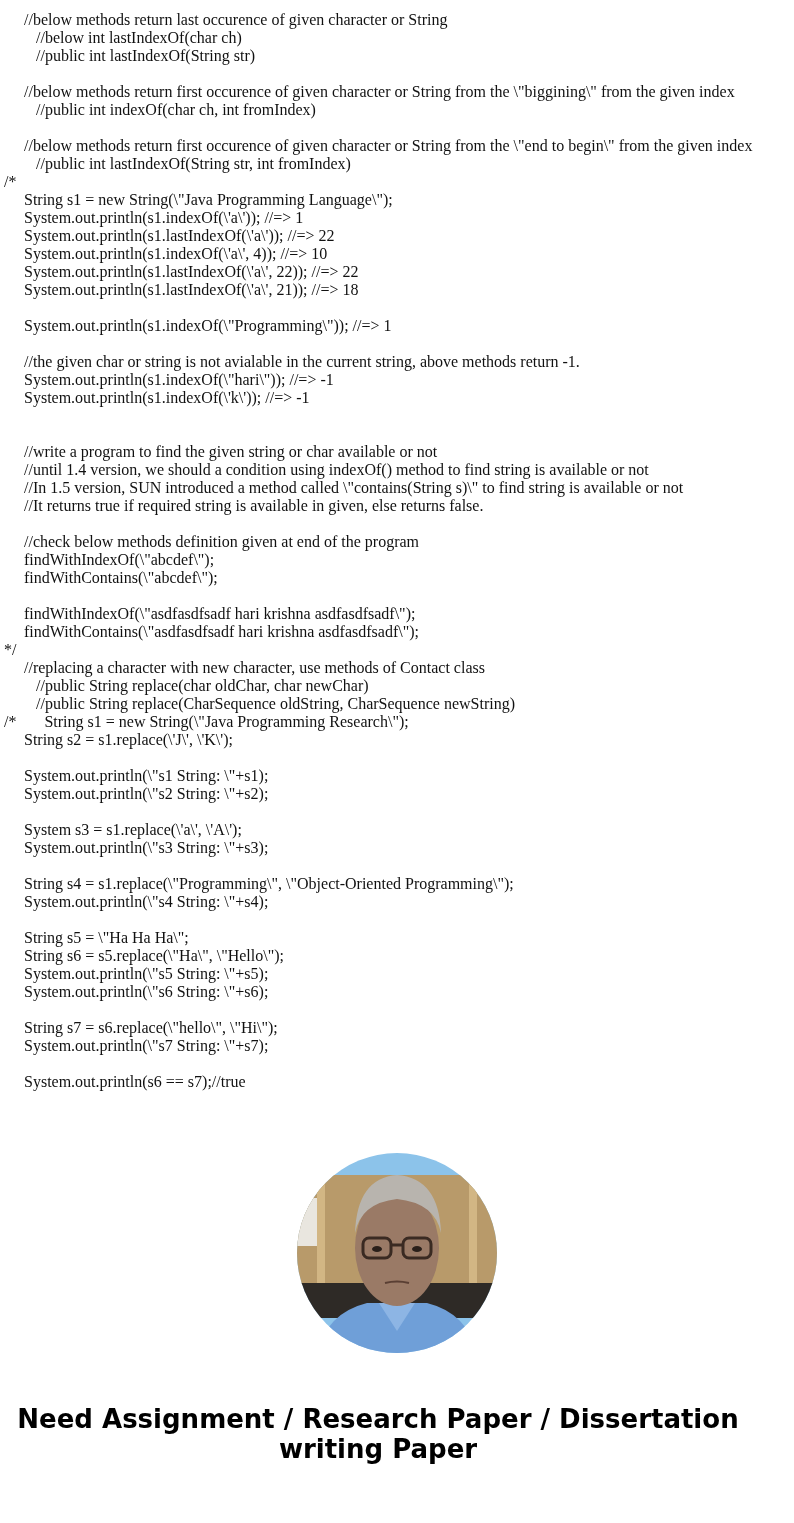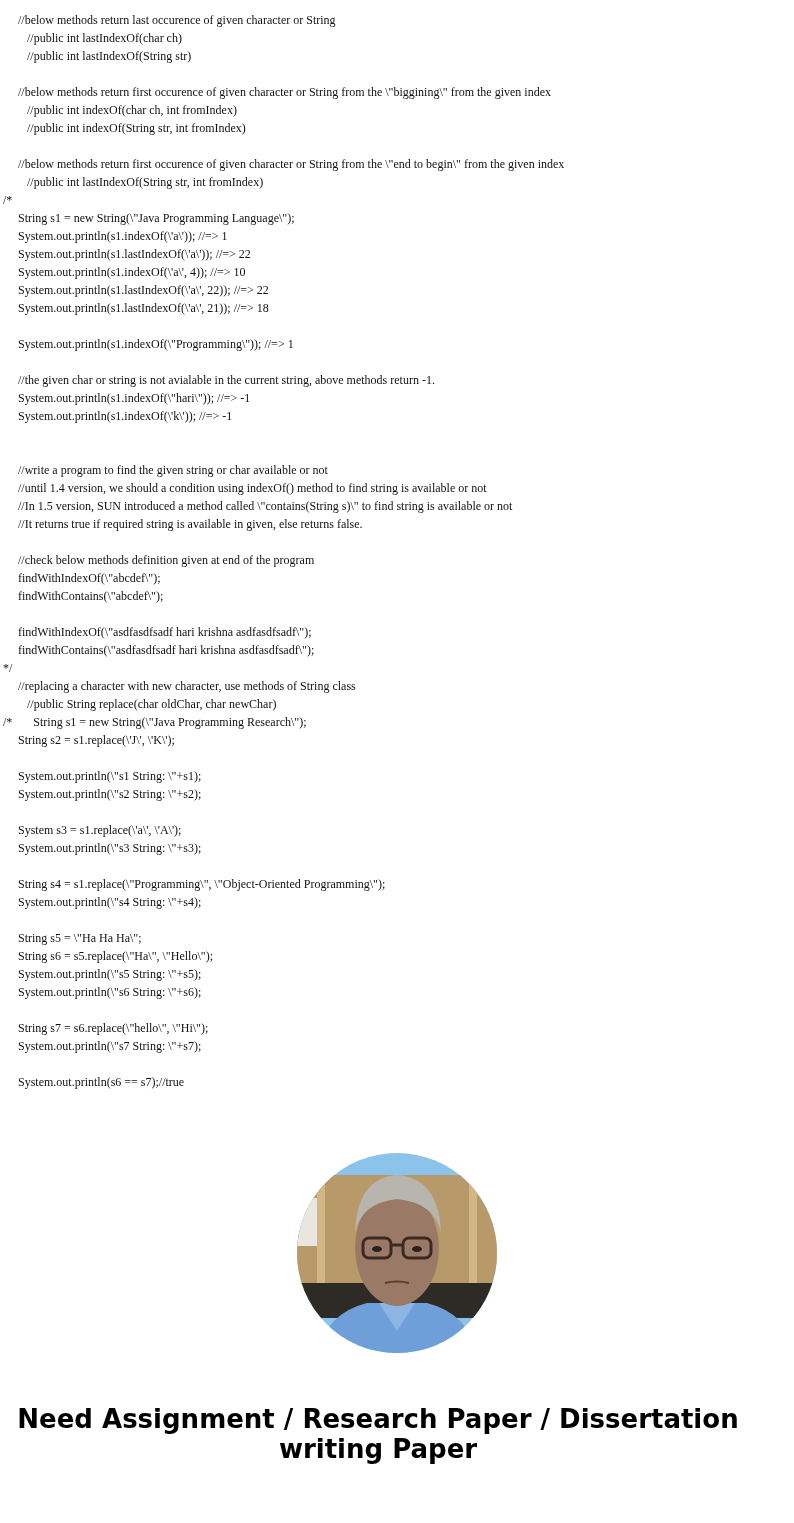--- a/index.html
+++ b/index.html
@@ -1,45 +1,44 @@
 <!DOCTYPE html>
 <html><head>
   <meta charset="utf-8">
   <style>
     html, body { margin: 0; padding: 0; background: #ffffff; }
     body { width: 794px; height: 1523px; position: relative; overflow: hidden; }
     .code {
       position: absolute; left: 0; top: 11px; width: 656px;
-      font-family: "Liberation Serif", serif; font-size: 12px; line-height: 18px;
+      font-family: "Liberation Serif", serif; font-size: 16px; line-height: 18px;
       color: #111111;
     }
     .line { height: 18px; white-space: pre; display: block; }
     .line.blank { height: 18px; }
     .avatar-wrap {
       position: absolute; left: 297px; top: 1153px; width: 200px; height: 200px;
       border-radius: 50%; overflow: hidden;
     }
     .banner {
       position: absolute; left: 0; top: 1404px; width: 756px; text-align: center;
       font-family: "DejaVu Sans", sans-serif; font-weight: bold; font-size: 26px;
       line-height: 30px; color: #000000;
     }
     .banner div { display: block; }
   </style>
 </head>
 <body>
 
 <div class="code" id="code">
     <div class="line">      //below methods return last occurence of given character or String</div>
-    <div class="line">         //public int lastIndexOf(char ch)</div>
+    <div class="line">         //below int lastIndexOf(char ch)</div>
     <div class="line">         //public int lastIndexOf(String str)</div>
     <div class="line blank"></div>
     <div class="line">      //below methods return first occurence of given character or String from the \"biggining\" from the given index</div>
     <div class="line">         //public int indexOf(char ch, int fromIndex)</div>
-    <div class="line">         //public int indexOf(String str, int fromIndex)</div>
     <div class="line blank"></div>
     <div class="line">      //below methods return first occurence of given character or String from the \"end to begin\" from the given index</div>
     <div class="line">         //public int lastIndexOf(String str, int fromIndex)</div>
     <div class="line"> /*</div>
     <div class="line">      String s1 = new String(\"Java Programming Language\");</div>
     <div class="line">      System.out.println(s1.indexOf(\'a\')); //=&gt; 1</div>
     <div class="line">      System.out.println(s1.lastIndexOf(\'a\')); //=&gt; 22</div>
     <div class="line">      System.out.println(s1.indexOf(\'a\', 4)); //=&gt; 10</div>
     <div class="line">      System.out.println(s1.lastIndexOf(\'a\', 22)); //=&gt; 22</div>
     <div class="line">      System.out.println(s1.lastIndexOf(\'a\', 21)); //=&gt; 18</div>
@@ -56,22 +55,23 @@
     <div class="line">      //In 1.5 version, SUN introduced a method called \"contains(String s)\" to find string is available or not</div>
     <div class="line">      //It returns true if required string is available in given, else returns false.</div>
     <div class="line blank"></div>
     <div class="line">      //check below methods definition given at end of the program</div>
     <div class="line">      findWithIndexOf(\"abcdef\");</div>
     <div class="line">      findWithContains(\"abcdef\");</div>
     <div class="line blank"></div>
     <div class="line">      findWithIndexOf(\"asdfasdfsadf hari krishna asdfasdfsadf\");</div>
     <div class="line">      findWithContains(\"asdfasdfsadf hari krishna asdfasdfsadf\");</div>
     <div class="line"> */</div>
-    <div class="line">      //replacing a character with new character, use methods of String class</div>
+    <div class="line">      //replacing a character with new character, use methods of Contact class</div>
     <div class="line">         //public String replace(char oldChar, char newChar)</div>
+    <div class="line">         //public String replace(CharSequence oldString, CharSequence newString)</div>
     <div class="line"> /*       String s1 = new String(\"Java Programming Research\");</div>
     <div class="line">      String s2 = s1.replace(\'J\', \'K\');</div>
     <div class="line blank"></div>
     <div class="line">      System.out.println(\"s1 String: \"+s1);</div>
     <div class="line">      System.out.println(\"s2 String: \"+s2);</div>
     <div class="line blank"></div>
     <div class="line">      System s3 = s1.replace(\'a\', \'A\');</div>
     <div class="line">      System.out.println(\"s3 String: \"+s3);</div>
     <div class="line blank"></div>
     <div class="line">      String s4 = s1.replace(\"Programming\", \"Object-Oriented Programming\");</div>

